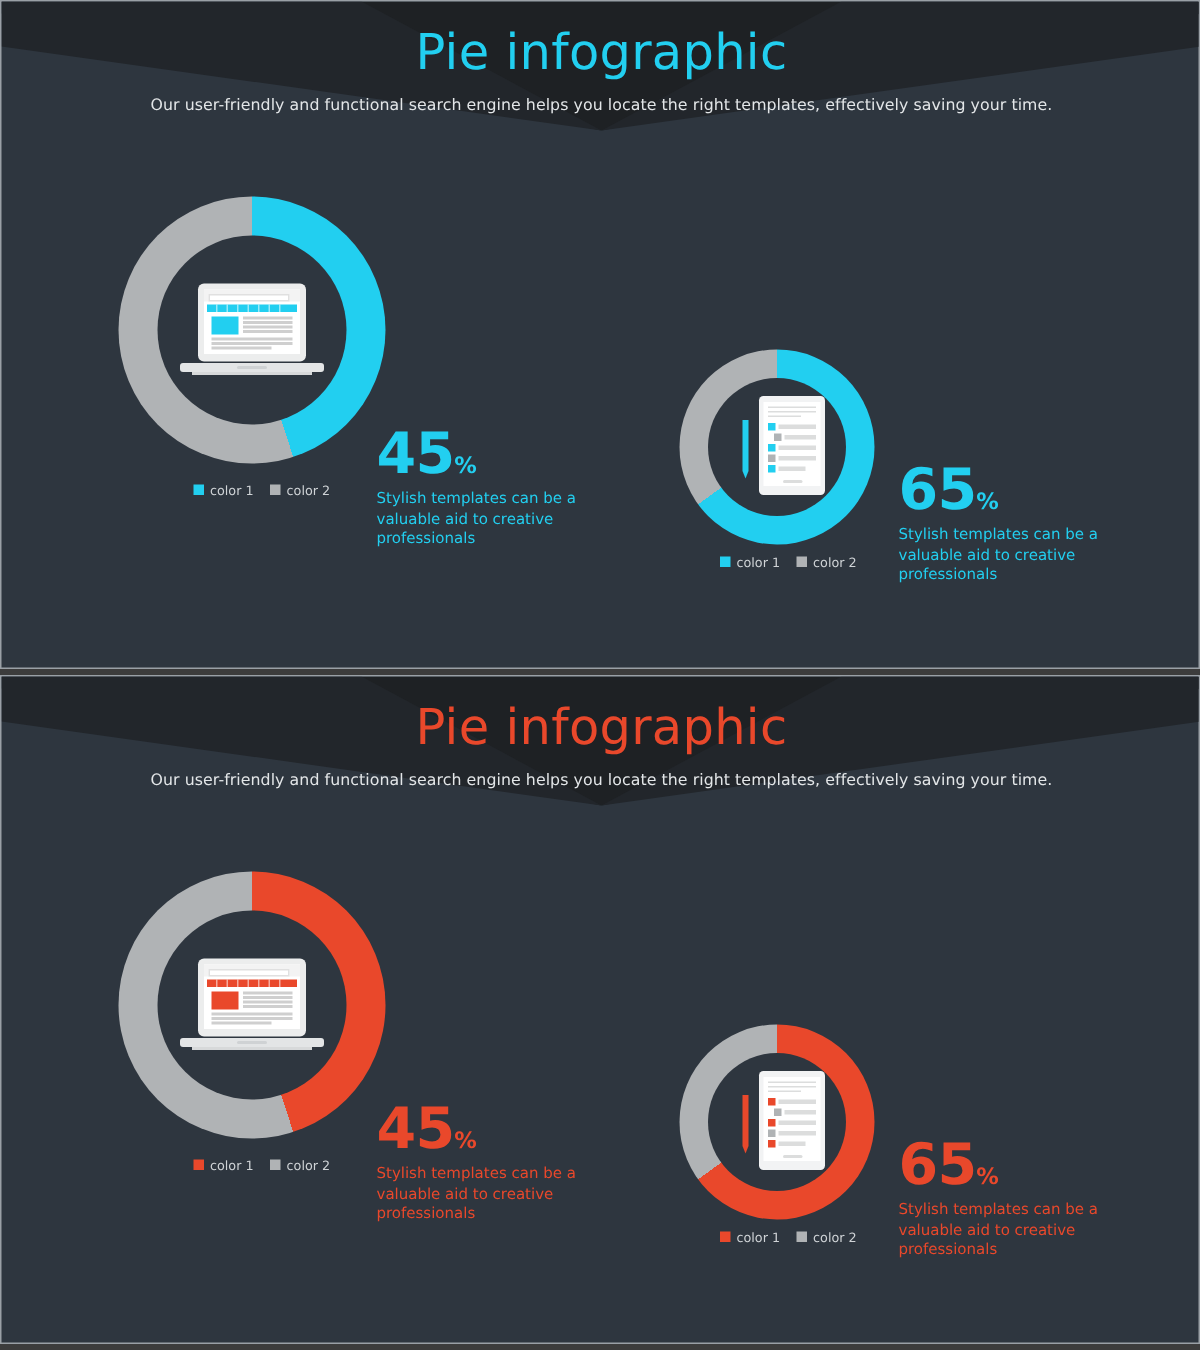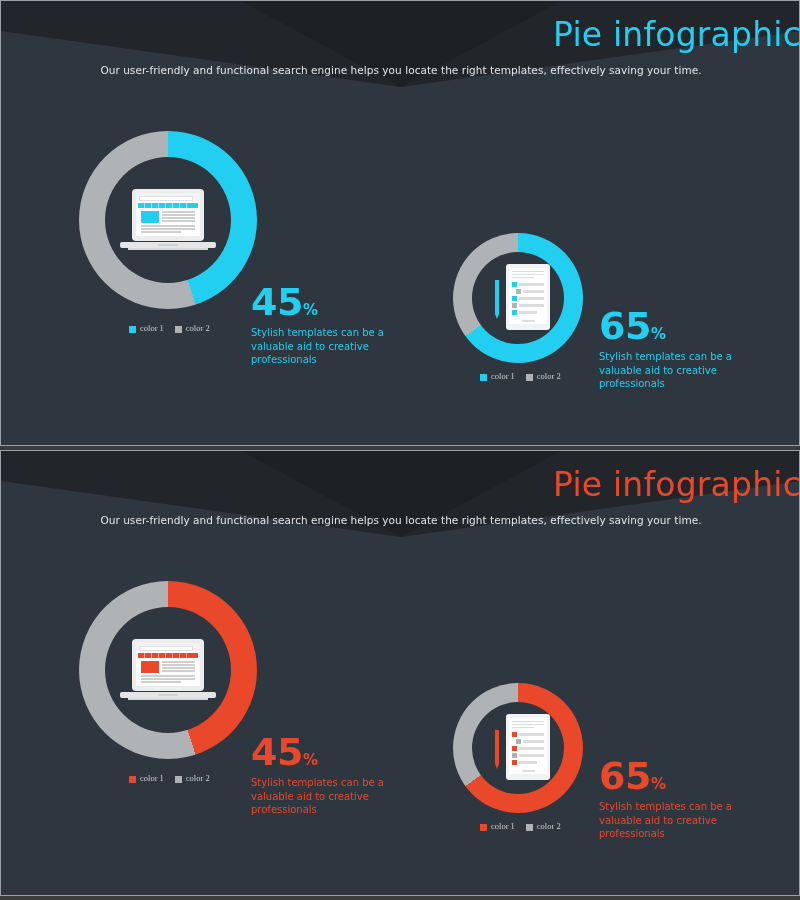--- a/index.html
+++ b/index.html
@@ -47,21 +47,20 @@
     text-align: center;
     z-index: 3;
   }
   .title {
     margin: 0;
     padding-top: 12px;
     font-size: 33px;
     font-weight: normal;
     letter-spacing: 0.2px;
     line-height: 44px;
-    text-align: right;
   }
   .subtitle {
     margin: 0;
     padding-top: 7px;
     font-size: 10.5px;
     color: #e3e6e8;
     letter-spacing: 0.05px;
   }
   .c-cyan { color: #22cff0; }
   .c-red  { color: #e9482b; }
@@ -91,21 +90,21 @@
   
   .legend {
     position: absolute;
     display: flex;
     align-items: center;
     gap: 11px;
     font-size: 8.5px;
     color: #cfd3d6;
     white-space: nowrap;
   }
-  .legend .item { display: flex; align-items: flex-end; gap: 4px; font-family: Liberation Serif, serif; }
+  .legend .item { display: flex; align-items: flex-start; gap: 4px; }
   .legend .sw { width: 7px; height: 7px; display: inline-block; }
 
   
   .valblock { position: absolute; }
   .pct {
     font-size: 0;
     line-height: 1;
     white-space: nowrap;
   }
   .pct .num {

